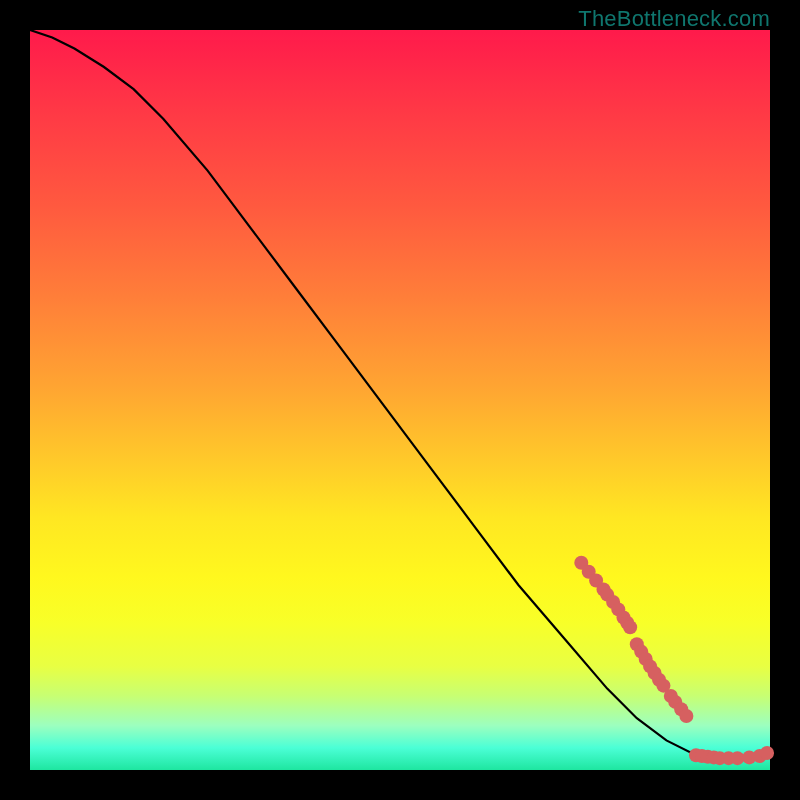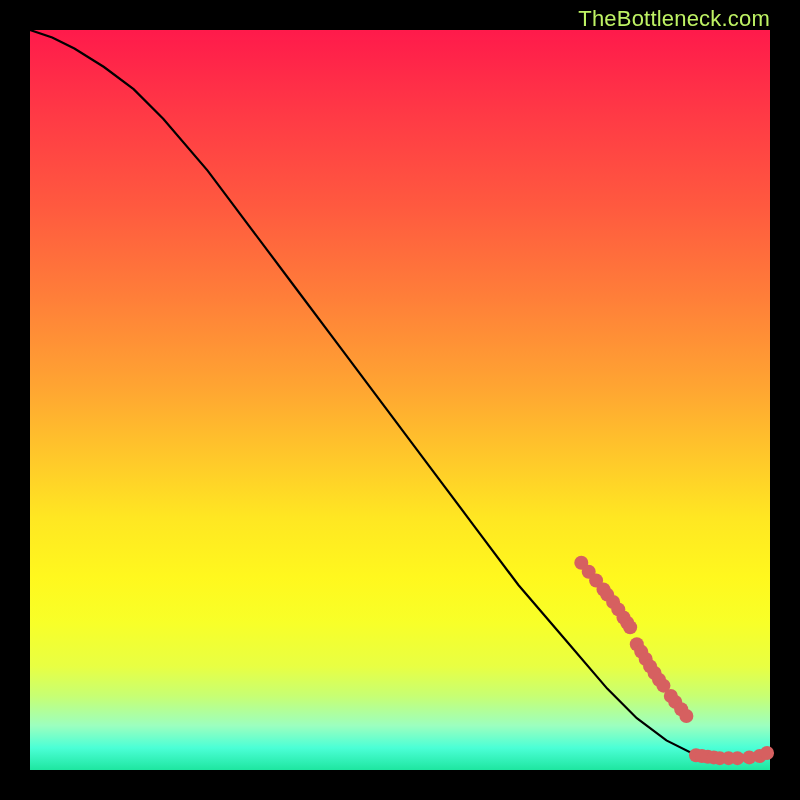--- a/index.html
+++ b/index.html
@@ -37,21 +37,21 @@
       #c7ff73 90%,
       #9cffbf 94%,
       #4bffd6 97%,
       #1ee6a0 100%
     );
   }
   .watermark {
     position: absolute;
     top: 6px;
     right: 30px;
-    color: #bef264;
+    color: #0f766e;
     font-size: 22px;
     font-weight: 500;
     letter-spacing: .2px;
     user-select: none;
   }
   svg.overlay {
     position: absolute;
     left: 0; top: 0;
     width: 740px; height: 740px;
     overflow: visible;

